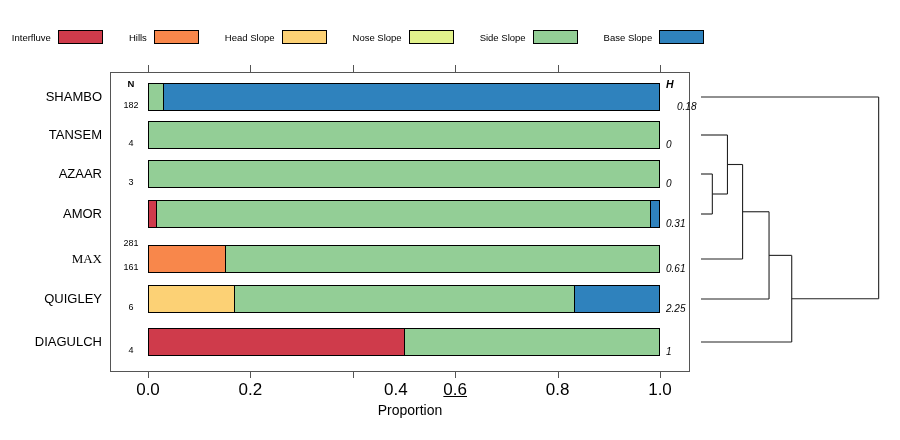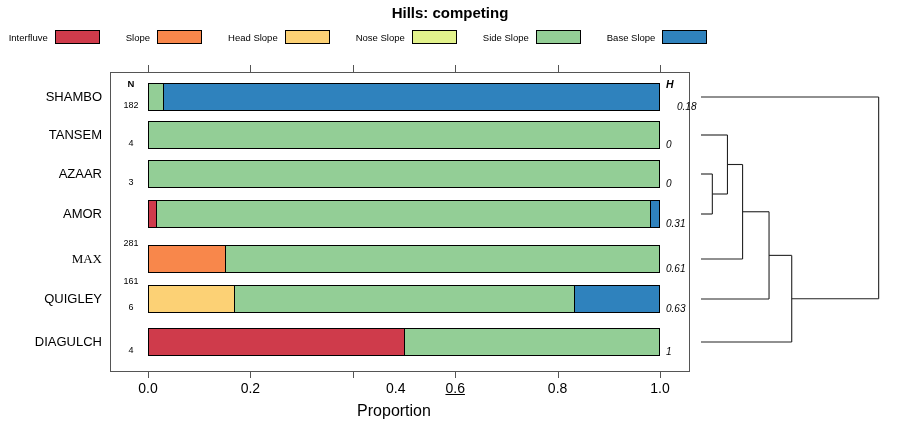--- a/index.html
+++ b/index.html
@@ -30,26 +30,26 @@
   
   .plot-box{
     position:absolute;left:110px;top:72px;width:580px;height:300px;
     border:1px solid #555;box-sizing:border-box;background:#fff;
   }
 
   
   .xaxis{position:absolute;left:110px;top:372px;width:580px;height:30px;}
   .xtick{position:absolute;top:0;width:1px;height:6px;background:#555;}
   .xticklabel{
-    position:absolute;top:8px;font-size:14px;color:#000;
+    position:absolute;top:8px;font-size:17px;color:#000;
     transform:translateX(-50%);white-space:nowrap;
   }
   .xlabel{
-    position:absolute;left:104px;top:402px;width:580px;text-align:center;
-    font-size:16px;color:#000;
+    position:absolute;left:120px;top:402px;width:580px;text-align:center;
+    font-size:14px;color:#000;
   }
   
   .toptick{position:absolute;width:1px;height:7px;background:#555;top:65px;}
   .ylabel{
     position:absolute;right:798px;font-size:13px;color:#000;text-align:right;
     white-space:nowrap;
   }
   .nval{
     position:absolute;font-size:9px;color:#000;text-align:center;
     white-space:nowrap;
@@ -78,29 +78,28 @@
 
   
   .dendro{position:absolute;left:690px;top:72px;width:210px;height:300px;}
   .dendro svg{display:block;}
 </style>
 </head>
 <body>
 
 <div id="root">
 
-  <div class="title">Hills: competing</div>
 
   <div class="legend" id="legend">
       <div class="legend-item">
         <span class="legend-label">Interfluve</span>
         <span class="legend-swatch" style="background: rgb(207, 59, 75);"></span>
       </div>
       <div class="legend-item">
-        <span class="legend-label">Slope</span>
+        <span class="legend-label">Hills</span>
         <span class="legend-swatch" style="background: rgb(248, 135, 75);"></span>
       </div>
       <div class="legend-item">
         <span class="legend-label">Head Slope</span>
         <span class="legend-swatch" style="background: rgb(252, 209, 117);"></span>
       </div>
       <div class="legend-item">
         <span class="legend-label">Nose Slope</span>
         <span class="legend-swatch" style="background: rgb(226, 242, 140);"></span>
       </div>
@@ -149,29 +148,29 @@
       </div>
       <div class="ylabel" style="top: 206px;">AMOR</div>
       <div class="nval" style="left: 117px; width: 28px; top: 217px; margin-top: 21px;">281</div>
       <div class="hval" style="left: 666px; top: 218px;">0.31</div>
       <div class="bar" style="left: 148px; width: 512px; height: 28px; top: 200px;">
         <div class="seg" style="background: rgb(207, 59, 75); width: 1.4%;"></div>
         <div class="seg" style="background: rgb(147, 206, 150); width: 96.8%;"></div>
         <div class="seg" style="background: rgb(47, 130, 189); width: 1.8%;"></div>
       </div>
       <div class="ylabel" style="top: 251px; font-family: Liberation Serif, serif;">MAX</div>
-      <div class="nval" style="left: 117px; width: 28px; top: 262px; margin-top: 14px;">161</div>
+      <div class="nval" style="left: 117px; width: 28px; top: 262px;">161</div>
       <div class="hval" style="left: 666px; top: 263px;">0.61</div>
       <div class="bar" style="left: 148px; width: 512px; height: 28px; top: 245px;">
         <div class="seg" style="background: rgb(248, 135, 75); width: 14.9%;"></div>
         <div class="seg" style="background: rgb(147, 206, 150); width: 85.1%;"></div>
       </div>
       <div class="ylabel" style="top: 291px;">QUIGLEY</div>
       <div class="nval" style="left: 117px; width: 28px; top: 302px;">6</div>
-      <div class="hval" style="left: 666px; top: 303px;">0.63</div>
+      <div class="hval" style="left: 666px; top: 303px;">2.25</div>
       <div class="bar" style="left: 148px; width: 512px; height: 28px; top: 285px;">
         <div class="seg" style="background: rgb(252, 209, 117); width: 16.7%;"></div>
         <div class="seg" style="background: rgb(147, 206, 150); width: 66.7%;"></div>
         <div class="seg" style="background: rgb(47, 130, 189); width: 16.6%;"></div>
       </div>
       <div class="ylabel" style="top: 334px;">DIAGULCH</div>
       <div class="nval" style="left: 117px; width: 28px; top: 345px;">4</div>
       <div class="hval" style="left: 666px; top: 346px;">1</div>
       <div class="bar" style="left: 148px; width: 512px; height: 28px; top: 328px;">
         <div class="seg" style="background: rgb(207, 59, 75); width: 50%;"></div>

